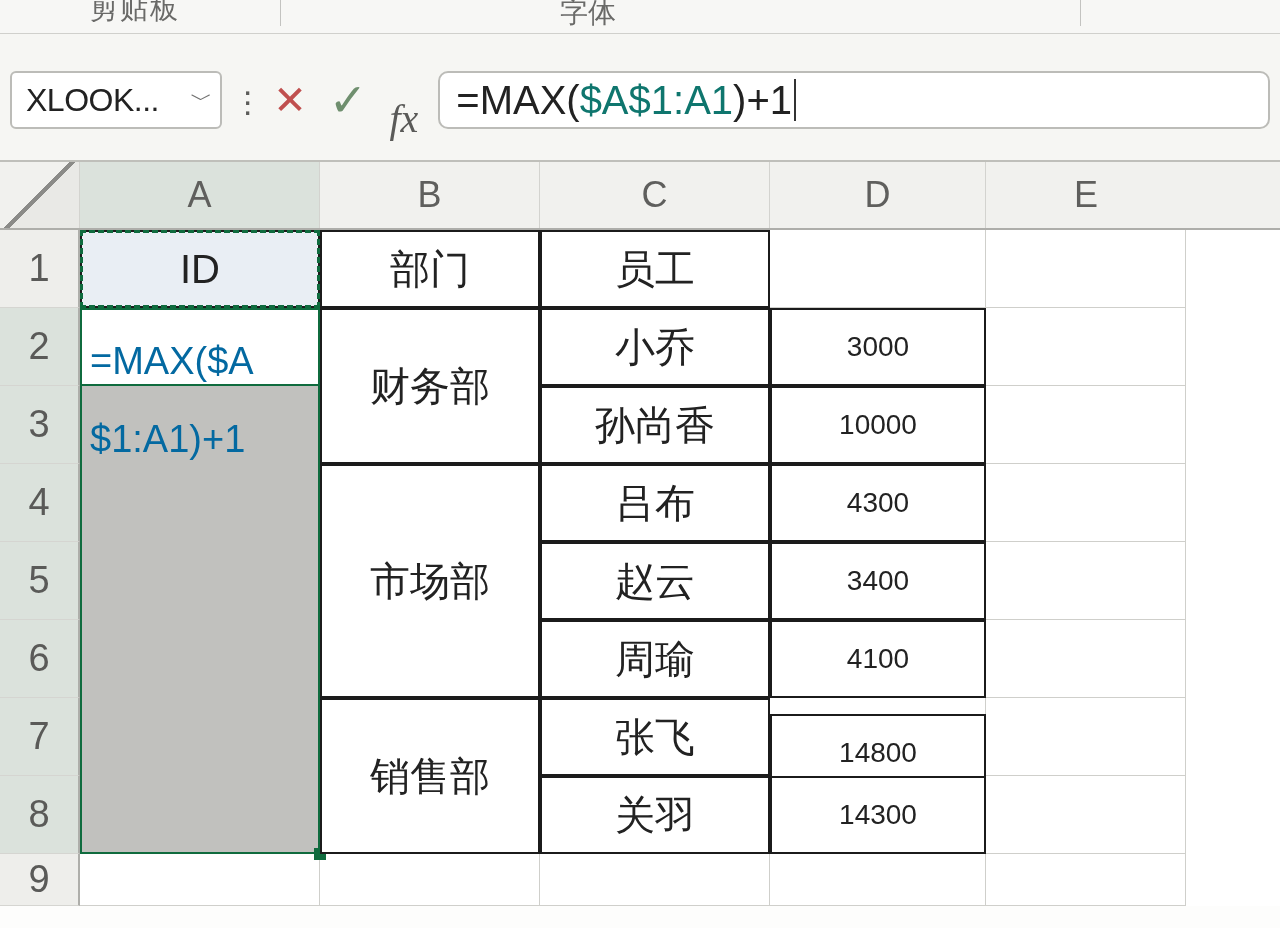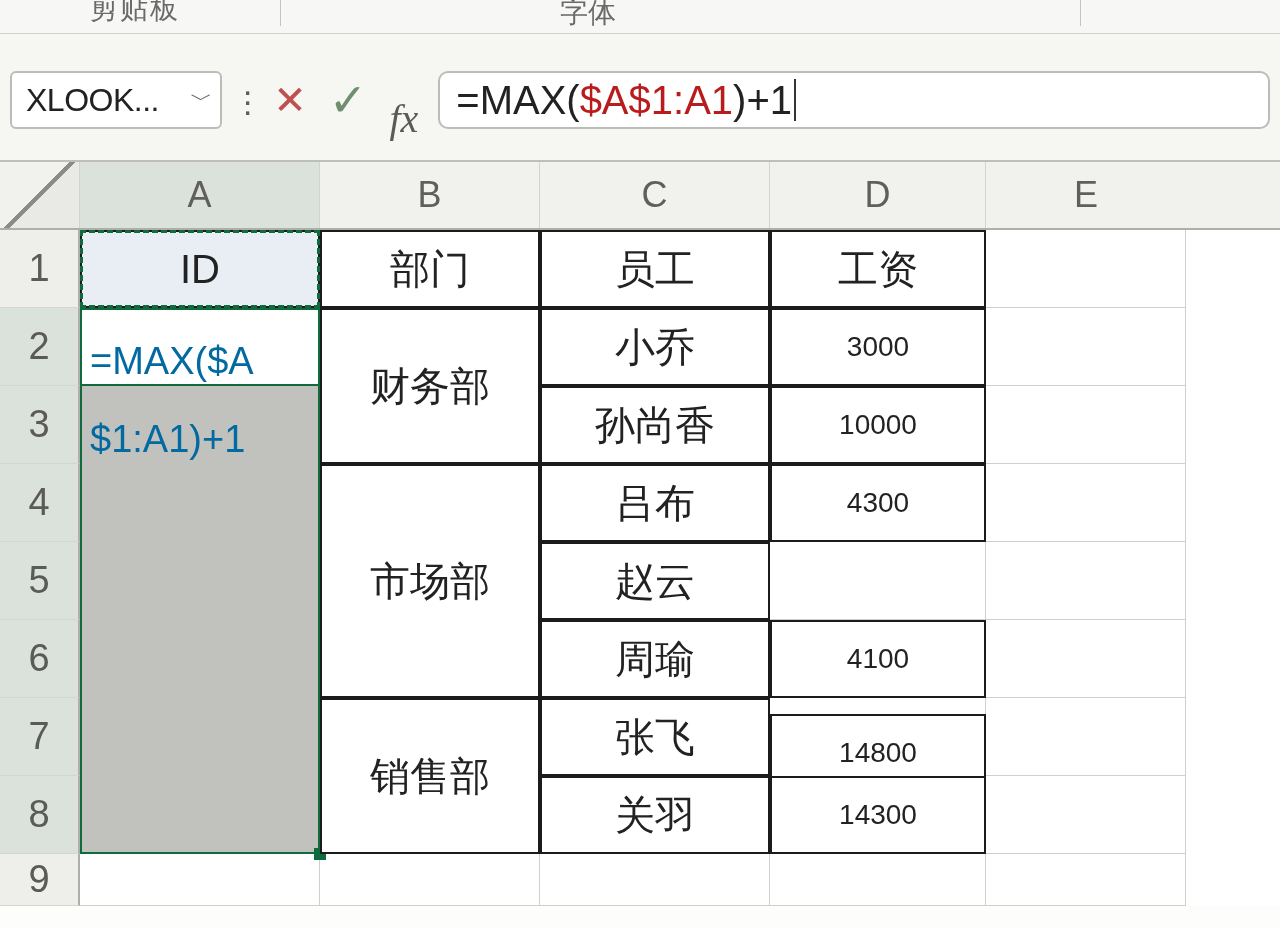--- a/index.html
+++ b/index.html
@@ -110,21 +110,21 @@
     flex: 1 0 auto;
     height: 58px;
     border: 2px solid #bcbcb8;
     border-radius: 10px;
     background: #ffffff;
     display: flex;
     align-items: center;
     padding: 0 16px;
     font-size: 40px;
   }
-  .formula-input .ref { color: #b91c1c; }
+  .formula-input .ref { color: #0f766e; }
   .formula-input .caret {
     width: 2px;
     height: 42px;
     background: #333;
     margin-left: 2px;
   }
 
   
   .sheet {
     position: relative;
@@ -330,21 +330,20 @@
     <div class="row-hdr" style="height:52px">9</div>
     <div class="cell" style="height:52px"></div>
       <div class="cell" style="height:52px"></div>
       <div class="cell" style="height:52px"></div>
       <div class="cell" style="height:52px"></div>
       <div class="cell" style="height:52px"></div>
 
     <div class="abs data-cell headcell" style="left:80px;top:0;width:240px;height:78px;background:#e9eef4">ID</div>
     <div class="abs data-cell" style="left:320px;top:0;width:220px;height:78px">部门</div>
     <div class="abs data-cell" style="left:540px;top:0;width:230px;height:78px">员工</div>
-    <div class="abs data-cell" style="left:770px;top:0;width:216px;height:78px">工资</div>
 
     <div class="abs" style="left:80px;top:0;width:240px;height:78px;border:3px dashed #0f6b3e;pointer-events:none"></div>
 
     <div class="abs sel-fill" style="left:80px;top:78px;width:240px;height:546px;"></div>
 
     <div class="fill-handle abs" style="left:314px;top:618px"></div>
 
     <div class="abs active-cell" style="left:80px;top:78px;width:240px;height:78px"></div>
 
     <div class="abs" style="left:80px;top:78px;width:240px;height:156px;overflow:hidden">
@@ -360,18 +359,19 @@
     <div class="abs data-cell" style="left:540px;top:156px;width:230px;height:78px">孙尚香</div>
     <div class="abs data-cell" style="left:540px;top:234px;width:230px;height:78px">吕布</div>
     <div class="abs data-cell" style="left:540px;top:312px;width:230px;height:78px">赵云</div>
     <div class="abs data-cell" style="left:540px;top:390px;width:230px;height:78px">周瑜</div>
     <div class="abs data-cell" style="left:540px;top:468px;width:230px;height:78px">张飞</div>
     <div class="abs data-cell" style="left:540px;top:546px;width:230px;height:78px">关羽</div>
 
     <div class="abs data-cell sal" style="left:770px;top:78px;width:216px;height:78px">3000</div>
     <div class="abs data-cell sal" style="left:770px;top:156px;width:216px;height:78px">10000</div>
     <div class="abs data-cell sal" style="left:770px;top:234px;width:216px;height:78px">4300</div>
+    <div class="abs data-cell sal" style="left:770px;top:312px;width:216px;height:78px">3400</div>
     <div class="abs data-cell sal" style="left:770px;top:390px;width:216px;height:78px">4100</div>
     <div class="abs data-cell sal" style="left:770px;top:484px;width:216px;height:78px">14800</div>
     <div class="abs data-cell sal" style="left:770px;top:546px;width:216px;height:78px">14300</div>
 
   </div>
 </div>
 
 </body></html>

